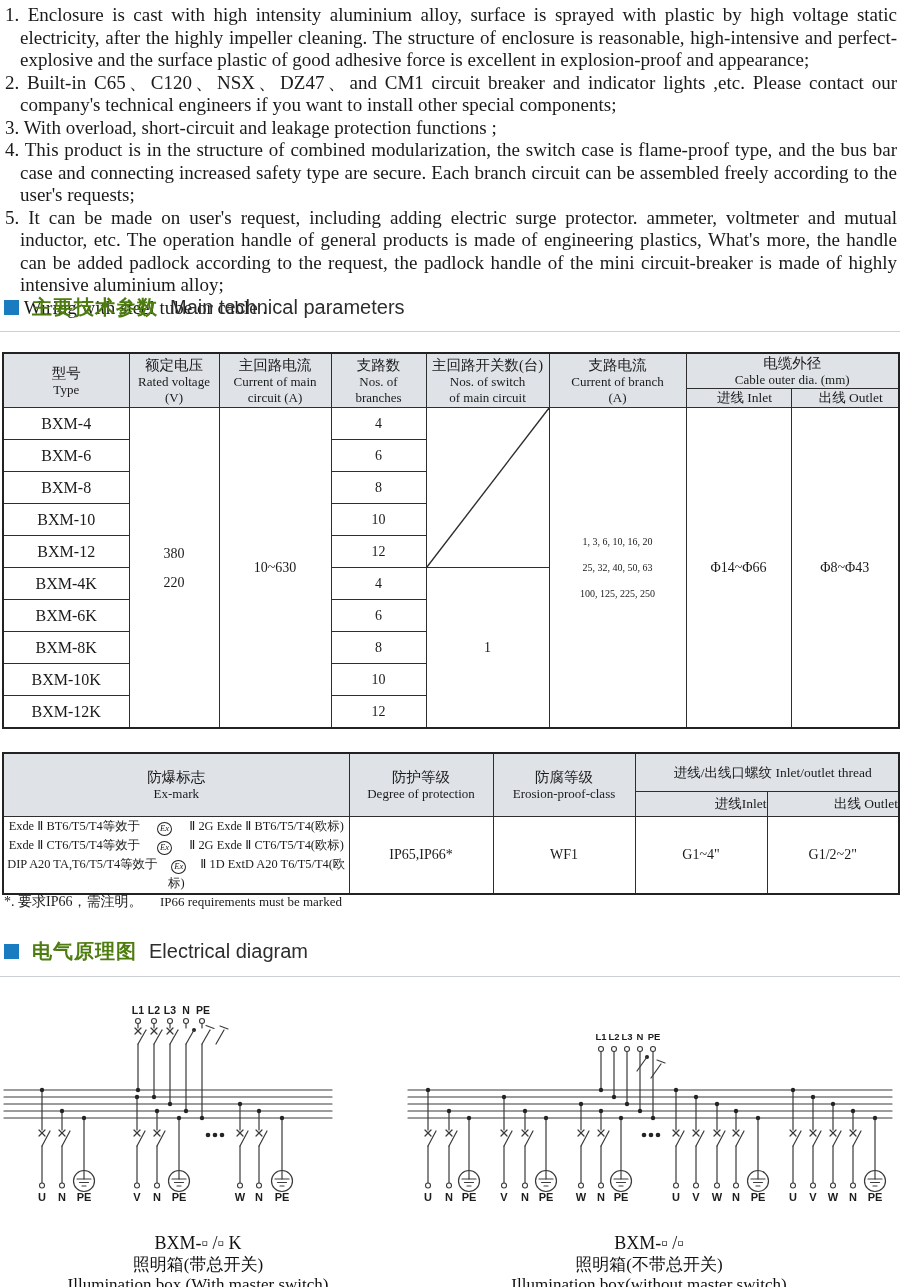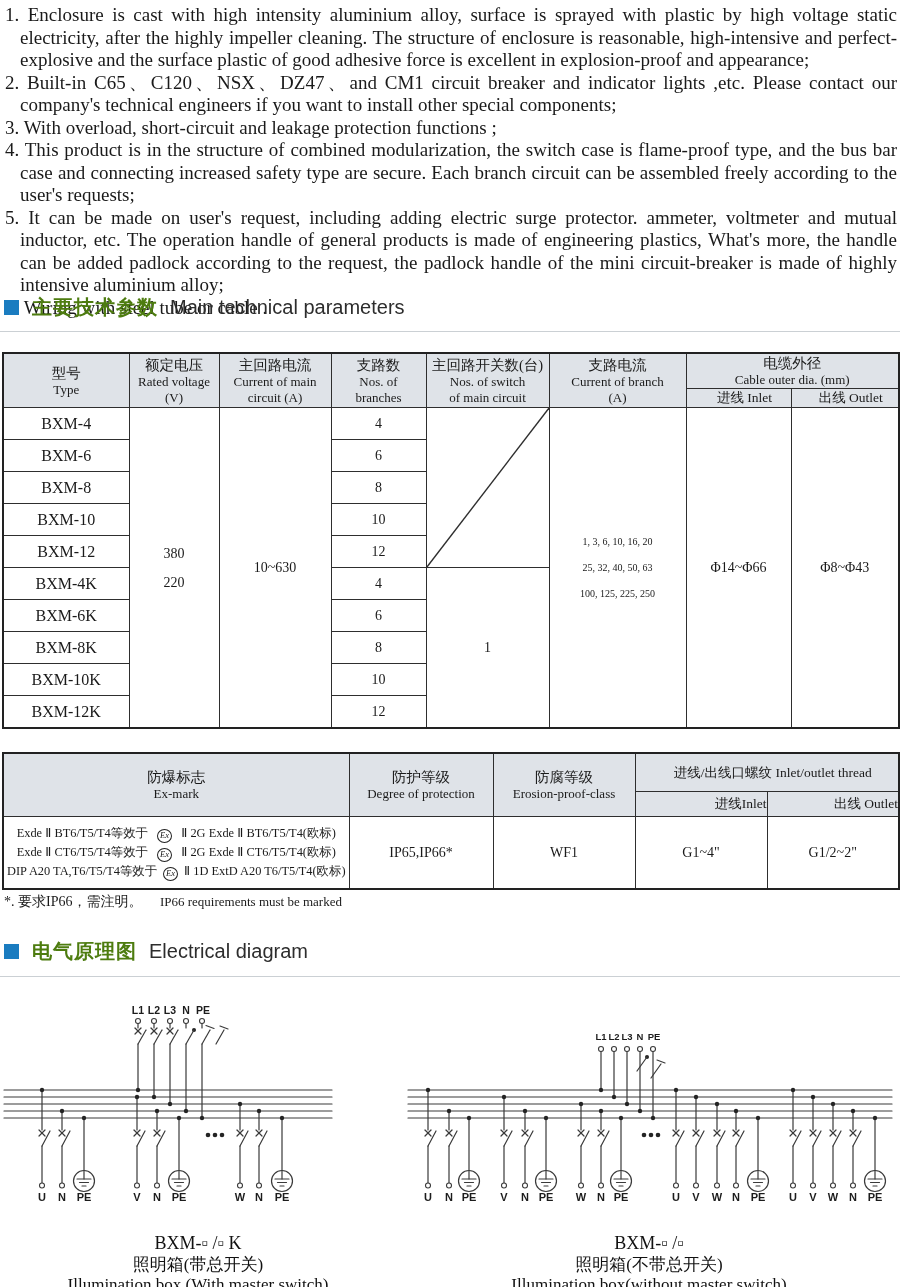--- a/index.html
+++ b/index.html
@@ -38,21 +38,21 @@
   .bigspan{font-size:14px;margin-top:14px;}
   .bcur div{font-size:10px;line-height:26px;}
   .diagcell{position:relative;padding:0;}
   .diagcell svg{position:absolute;inset:0;display:block;}
   #t2 thead tr:first-child th{height:37px;margin-left:28px;}
   #t2 thead tr:last-child th{height:24px;text-align:right;}
   #t2 tbody td{height:71px;}
   .exmark{font-size:12.4px;line-height:19px;}
   .exsym{display:inline-block;width:13px;height:12px;line-height:11px;border:1px solid #222;
          border-radius:50%;font-size:8.5px;font-style:italic;text-align:center;
-         margin:0 6px;vertical-align:-1px;font-family:"Liberation Serif",serif;}
+         margin:0 14px;vertical-align:-1px;font-family:"Liberation Serif",serif;}
   .val{font-size:14px;}
 
   .fnote{position:absolute;left:4px;top:893px;font-size:14px;}
   .fnote .en2{font-size:13px;margin-left:14px;}
 
   
   .diag{position:absolute;}
   .diag path{stroke:#3a3a3a;stroke-width:1.2;fill:none;stroke-linecap:round;}
   .diag .term{fill:#fff;stroke:#3a3a3a;stroke-width:1.1;}
   .diag .dot{fill:#242424;stroke:none;}

